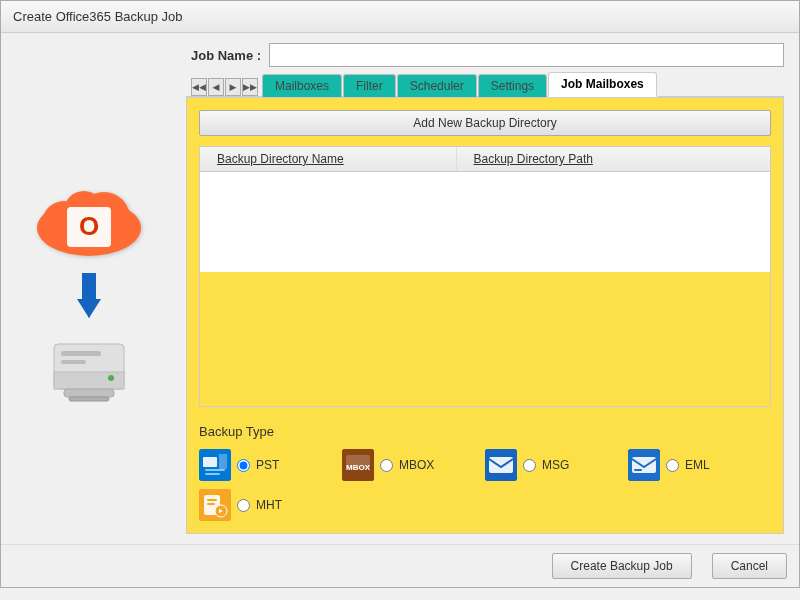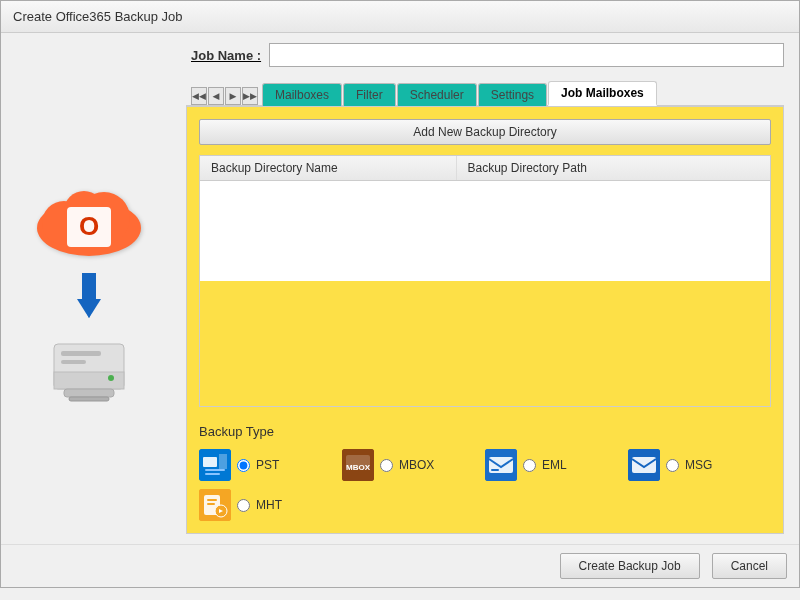--- a/index.html
+++ b/index.html
@@ -67,23 +67,22 @@
     .right-panel {
       flex: 1;
       display: flex;
       flex-direction: column;
       padding: 10px 15px 10px 10px;
     }
 
     .job-name-row {
       display: flex;
       align-items: center;
-      margin-bottom: 13px;
+      margin-bottom: 4px;
       padding-left: 5px;
-      text-decoration: underline;
     }
 
     .job-name-label {
       font-weight: bold;
       margin-right: 8px;
       white-space: nowrap;
       color: #333;
     }
 
     .job-name-input {
@@ -175,25 +174,26 @@
       overflow: hidden;
     }
 
     .table-header {
       display: flex;
       background: linear-gradient(to bottom, #f5f5f5, #e8e8e8);
       border-bottom: 1px solid #ccc;
     }
 
     .table-header-cell {
-      padding: 5px 11px;
+      padding: 5px 17px;
       font-size: 12px;
       color: #333;
       font-weight: normal;
       border-right: 1px solid #ddd;
+      text-decoration: underline;
     }
 
     .table-header-cell:first-child {
       width: 45%;
     }
 
     .table-header-cell:last-child {
       flex: 1;
       border-right: none;
     }
@@ -285,21 +285,21 @@
     input[type="radio"] {
       margin: 0;
       cursor: pointer;
     }
 
     .bottom-bar {
       display: flex;
       justify-content: flex-end;
       align-items: center;
       padding: 8px 12px;
-      gap: 12px;
+      gap: 20px;
       background: #f0f0f0;
       border-top: 1px solid #ddd;
     }
 
     .bottom-btn {
       padding: 5px 18px;
       border: 1px solid #aaa;
       background: linear-gradient(to bottom, #f8f8f8, #e0e0e0);
       cursor: pointer;
       font-size: 12px;
@@ -424,42 +424,42 @@
                   <rect width="32" height="32" rx="3" fill="#8B4513"></rect>
                   <text x="16" y="21" text-anchor="middle" font-family="Arial" font-size="8" font-weight="bold" fill="white">MBOX</text>
                   <rect x="4" y="6" width="24" height="14" rx="2" fill="white" opacity="0.2"></rect>
                 </svg>
               </div>
               <input type="radio" name="backupType" id="mbox" style="">
               <label class="radio-label" for="mbox">MBOX</label>
             </div>
 
             <div class="backup-type-item">
+              <div class="format-icon msg-icon">
+                <svg width="32" height="32" viewBox="0 0 32 32" xmlns="http://www.w3.org/2000/svg">
+                  <rect width="32" height="32" rx="3" fill="#1565c0"></rect>
+                  <rect x="4" y="8" width="24" height="16" rx="2" fill="white" opacity="0.9"></rect>
+                  <path d="M4 10 L16 18 L28 10" stroke="#1565c0" stroke-width="2" fill="none"></path>
+                </svg>
+              </div>
+              <input type="radio" name="backupType" id="msg" style="">
+              <label class="radio-label" for="msg">MSG</label>
+            </div>
+
+            <div class="backup-type-item">
               <div class="format-icon eml-icon">
                 <svg width="32" height="32" viewBox="0 0 32 32" xmlns="http://www.w3.org/2000/svg">
                   <rect width="32" height="32" rx="3" fill="#1a6dc8"></rect>
                   <rect x="4" y="8" width="24" height="16" rx="2" fill="white" opacity="0.9"></rect>
                   <path d="M4 10 L16 18 L28 10" stroke="#1a6dc8" stroke-width="2" fill="none"></path>
                   <rect x="6" y="20" width="8" height="2" fill="#1a6dc8" rx="1"></rect>
                 </svg>
               </div>
               <input type="radio" name="backupType" id="eml" style="">
               <label class="radio-label" for="eml">EML</label>
-            </div>
-
-            <div class="backup-type-item">
-              <div class="format-icon msg-icon">
-                <svg width="32" height="32" viewBox="0 0 32 32" xmlns="http://www.w3.org/2000/svg">
-                  <rect width="32" height="32" rx="3" fill="#1565c0"></rect>
-                  <rect x="4" y="8" width="24" height="16" rx="2" fill="white" opacity="0.9"></rect>
-                  <path d="M4 10 L16 18 L28 10" stroke="#1565c0" stroke-width="2" fill="none"></path>
-                </svg>
-              </div>
-              <input type="radio" name="backupType" id="msg" style="">
-              <label class="radio-label" for="msg">MSG</label>
             </div>
 
 
             <div class="backup-type-item">
               <div class="format-icon mht-icon">
                 <svg width="32" height="32" viewBox="0 0 32 32" xmlns="http://www.w3.org/2000/svg">
                   <rect width="32" height="32" rx="3" fill="#f5a623"></rect>
                   <rect x="5" y="6" width="16" height="20" rx="2" fill="white" opacity="0.9"></rect>
                   <rect x="8" y="10" width="10" height="2" rx="1" fill="#f5a623"></rect>
                   <rect x="8" y="14" width="8" height="2" rx="1" fill="#f5a623"></rect>

